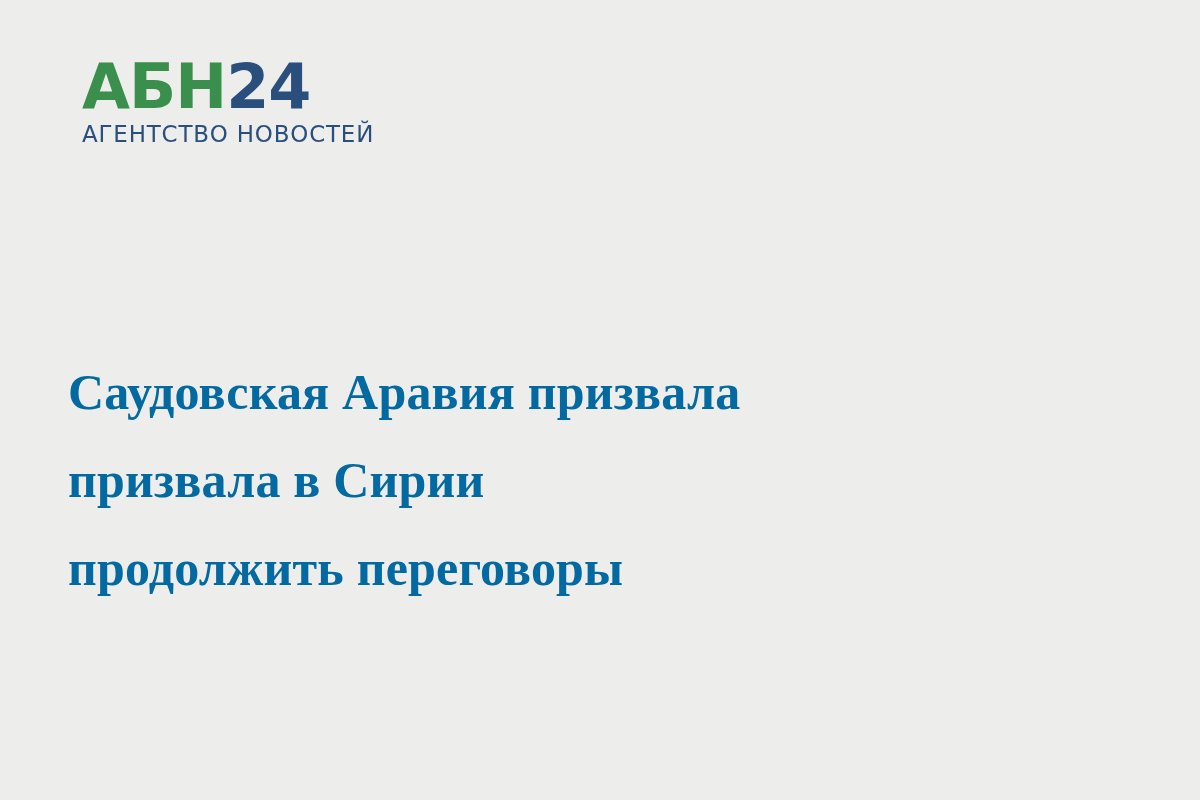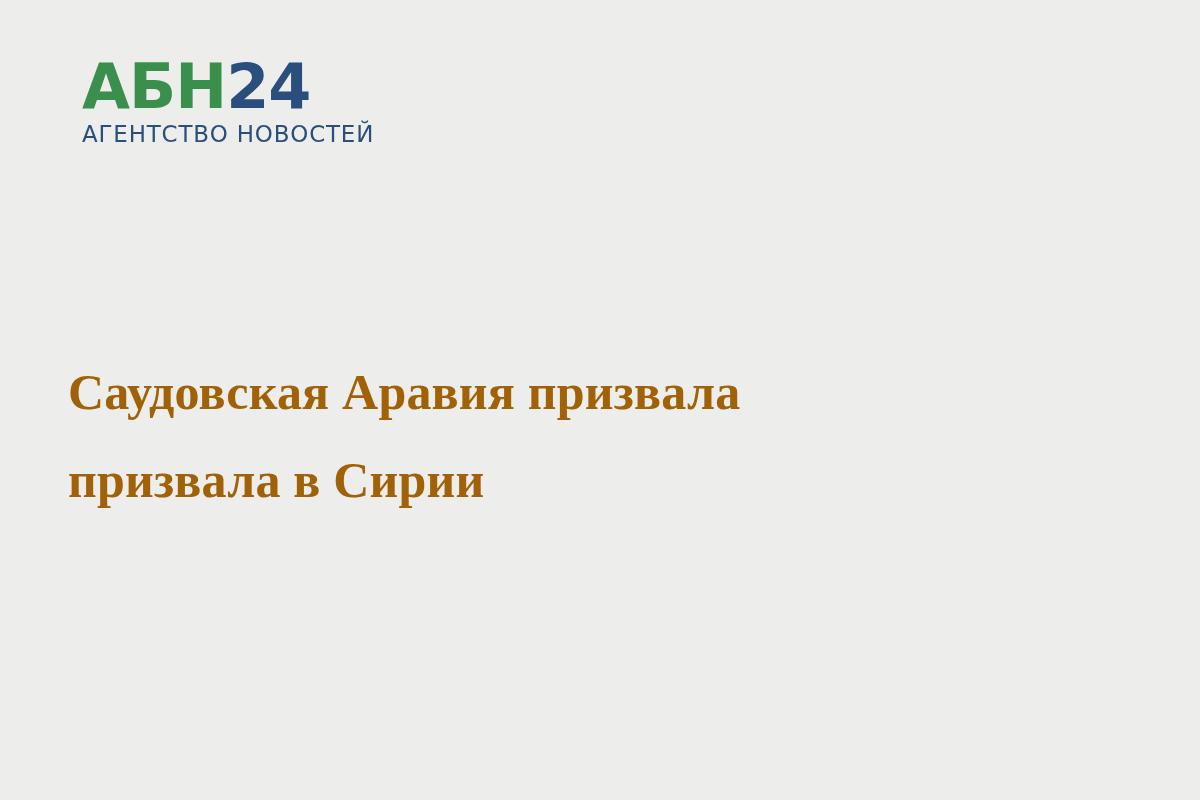--- a/index.html
+++ b/index.html
@@ -93,18 +93,19 @@
     <div class="bar bar-1"></div>
     <div class="bar bar-2"></div>
     <div class="bar bar-3"></div>
   </div>
 
   <div class="logo">
     <div class="logo-wordmark"><span class="logo-abn" style="color: rgb(58, 143, 77);">АБН</span><span class="logo-24" style="color: rgb(42, 79, 124);">24</span></div>
     <div class="logo-tagline" style="color: rgb(42, 79, 124);">АГЕНТСТВО НОВОСТЕЙ</div>
   </div>
 
-  <h1 class="headline" style="color: #a16207;">
+  <h1 class="headline" style="color: #0369a1;">
     <span class="headline-line">Саудовская Аравия призвала</span>
     <span class="headline-line">призвала в Сирии</span>
+    <span class="headline-line">продолжить переговоры</span>
   </h1>
 
 </div>
 
 </body></html>

